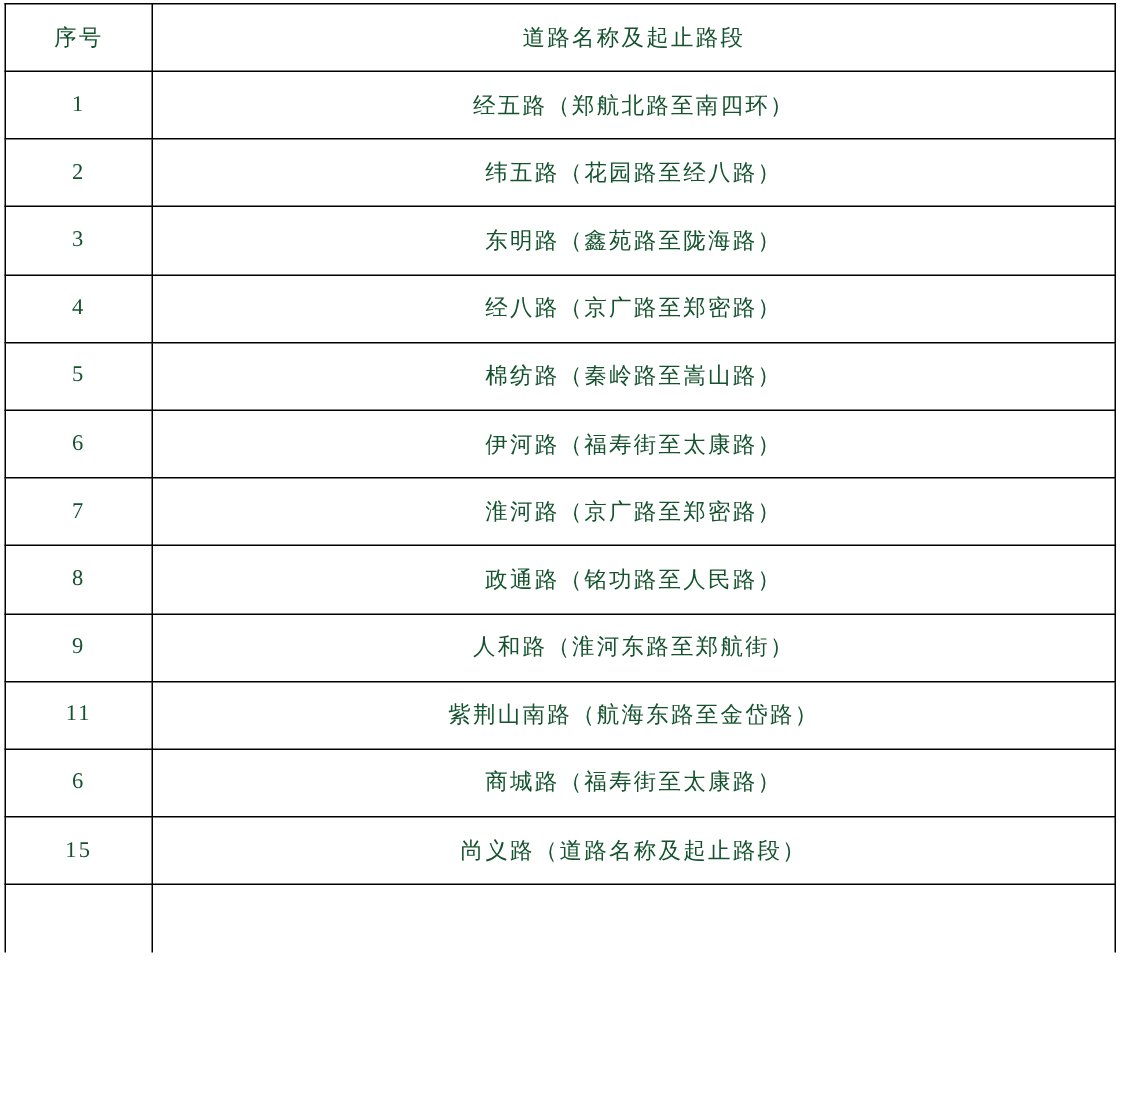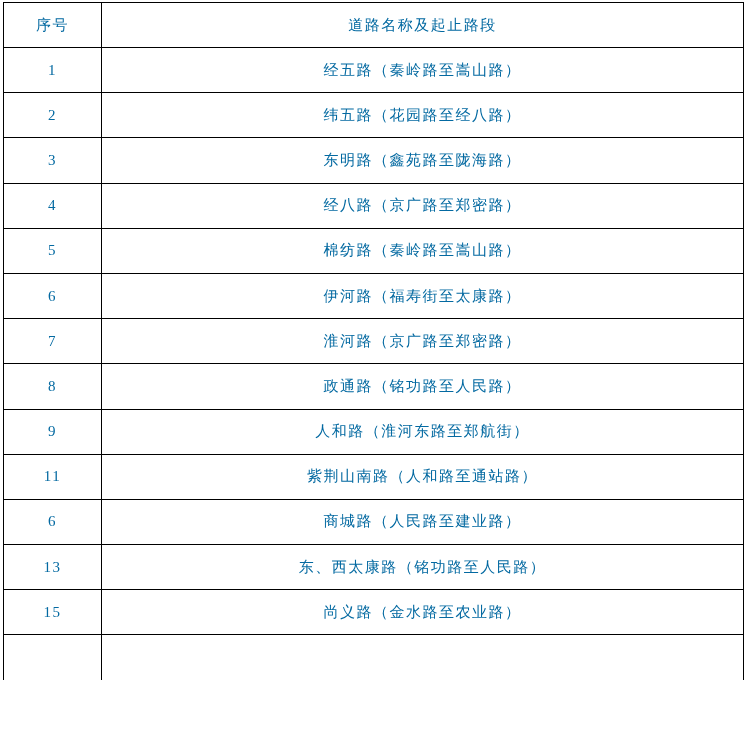--- a/index.html
+++ b/index.html
@@ -29,21 +29,21 @@
     table-layout: fixed;
   }
   table.road-table th,
   table.road-table td {
     border: 1px solid #000000;
     padding: 0;
     text-align: center;
     vertical-align: middle;
     font-weight: normal;
     font-size: 15px;
-    color: #0369a1;
+    color: #14532d;
     letter-spacing: 1.5px;
     white-space: nowrap;
     overflow: hidden;
   }
   table.road-table th { height: 44px; }
   table.road-table td { height: 44.2px; }
   col.col-no { width: 98px; }
   td.cell-no { font-size: 16px; letter-spacing: 0; }
   tr.partial-row td { height: 45px; border-bottom: none; }
 </style>
@@ -58,21 +58,21 @@
     </colgroup>
     <thead>
       <tr>
         <th>序号</th>
         <th>道路名称及起止路段</th>
       </tr>
     </thead>
     <tbody id="rows-body">
         <tr>
           <td class="cell-no">1</td>
-          <td class="cell-name">经五路（秦岭路至嵩山路）</td>
+          <td class="cell-name">经五路（郑航北路至南四环）</td>
         </tr>
         <tr>
           <td class="cell-no">2</td>
           <td class="cell-name">纬五路（花园路至经八路）</td>
         </tr>
         <tr>
           <td class="cell-no">3</td>
           <td class="cell-name">东明路（鑫苑路至陇海路）</td>
         </tr>
         <tr>
@@ -94,33 +94,29 @@
         <tr>
           <td class="cell-no">8</td>
           <td class="cell-name">政通路（铭功路至人民路）</td>
         </tr>
         <tr>
           <td class="cell-no">9</td>
           <td class="cell-name">人和路（淮河东路至郑航街）</td>
         </tr>
         <tr>
           <td class="cell-no">11</td>
-          <td class="cell-name">紫荆山南路（人和路至通站路）</td>
+          <td class="cell-name">紫荆山南路（航海东路至金岱路）</td>
         </tr>
         <tr>
           <td class="cell-no">6</td>
-          <td class="cell-name">商城路（人民路至建业路）</td>
-        </tr>
-        <tr>
-          <td class="cell-no">13</td>
-          <td class="cell-name">东、西太康路（铭功路至人民路）</td>
+          <td class="cell-name">商城路（福寿街至太康路）</td>
         </tr>
         <tr>
           <td class="cell-no">15</td>
-          <td class="cell-name">尚义路（金水路至农业路）</td>
+          <td class="cell-name">尚义路（道路名称及起止路段）</td>
         </tr>
         <tr class="partial-row">
           <td></td>
           <td></td>
         </tr>
       </tbody>
   </table>
 </div>
 
 </body></html>

